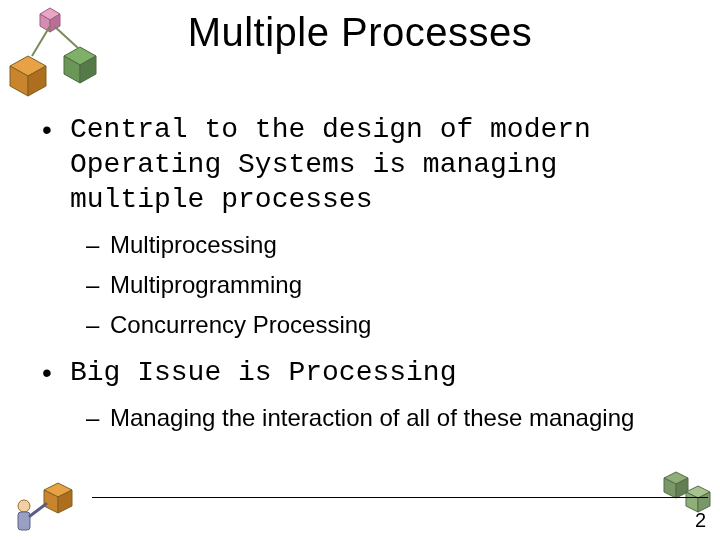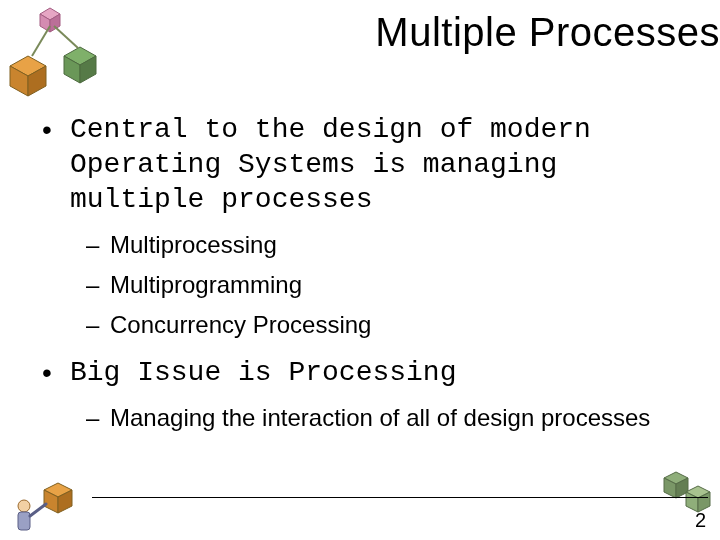--- a/index.html
+++ b/index.html
@@ -46,21 +46,21 @@
     right: 12px;
     bottom: 42px;
     height: 0;
     border-top: 1px solid #000;
   }
   .title {
     position: absolute;
     left: 0;
     right: 0;
     top: 10px;
-    text-align: right;
+    text-align: center;
     font-size: 40px;
     font-weight: 400;
     letter-spacing: 0.5px;
   }
   .body {
     position: absolute;
     left: 42px;
     right: 36px;
     top: 112px;
   }
@@ -190,20 +190,20 @@
 
     <div class="gap"></div>
 
     <div class="lvl1">
       <div class="bullet">•</div>
       <div class="text">Big Issue is Processing</div>
     </div>
 
     <div class="lvl2">
       <div class="bullet">–</div>
-      <div class="text">Managing the interaction of all of design processes</div>
+      <div class="text">Managing the interaction of all of these managing</div>
     </div>
 
   </div>
 
   <div class="page-num">2</div>
 
 </div>
 
 </body></html>

